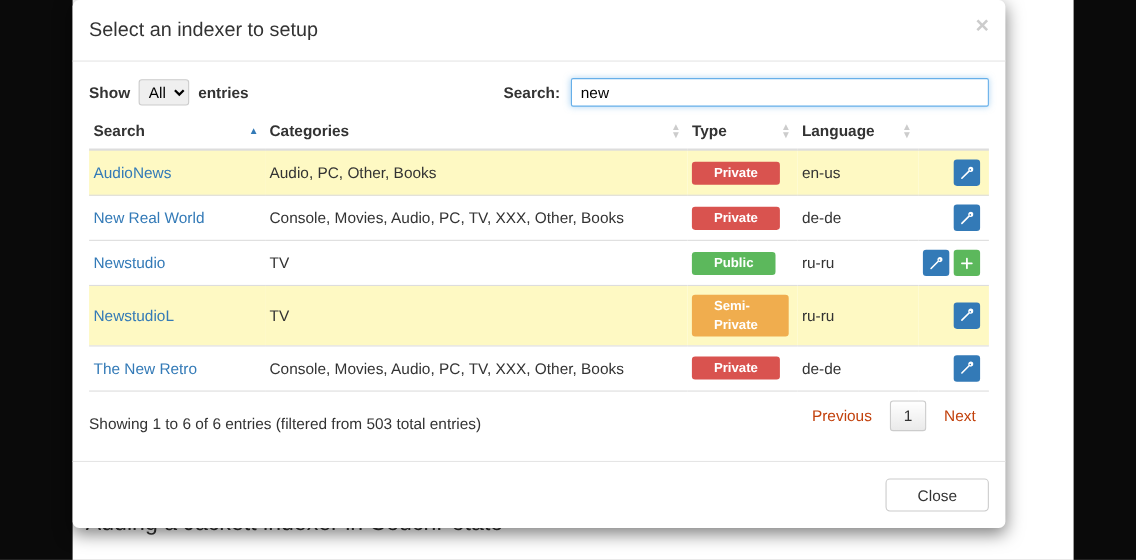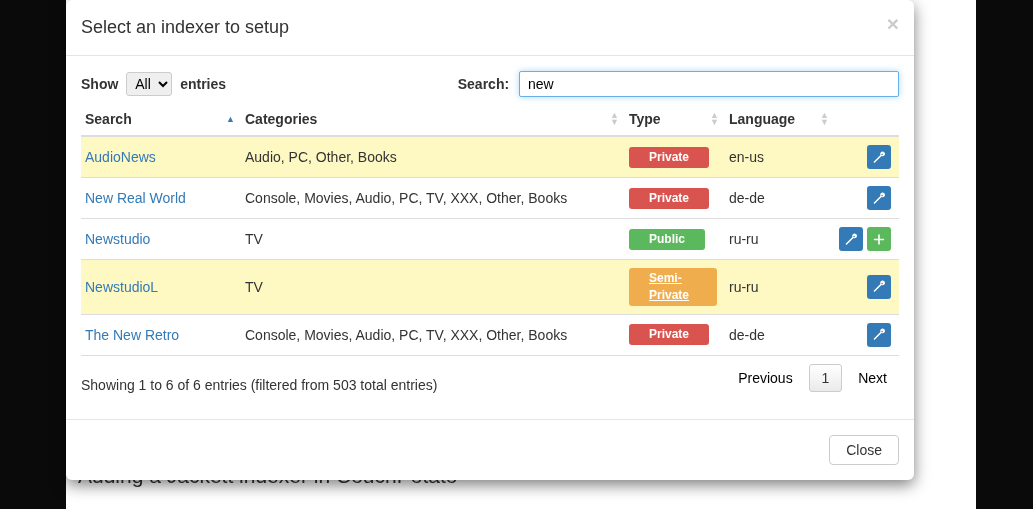--- a/index.html
+++ b/index.html
@@ -134,39 +134,39 @@
   }
   .btn-primary { background:#337ab7; }
   .btn-success { background:#5cb85c; }
   .btn-sm + .btn-sm { margin-left:4px; }
   .btn-sm svg { width:13px; height:13px; fill:#fff; }
   .dt-info { float:left; margin-top:13px; color:#333; font-size:14px; }
   .dt-paginate { float:right; font-size:14px; }
   .dt-paginate .pg {
     display:inline-block;
     padding:5px 12px;
-    color:#000000;
+    color:#c2410c;
     cursor:pointer;
   }
   .dt-paginate .pg.current {
     border:1px solid #ccc;
     border-radius:3px;
     background:linear-gradient(#fff,#eaeaea);
     color:#333;
   }
   .modal-footer {
     clear:both;
     padding:15px;
     text-align:right;
     border-top:1px solid #e5e5e5;
     margin-top:20px;
   }
   .btn-default {
     display:inline-block;
-    padding:6px 16px;
+    padding:6px 28px;
     font-size:14px;
     border:1px solid #ccc;
     border-radius:4px;
     background:#fff;
     color:#333;
     cursor:pointer;
   }
   .actions-cell { white-space:nowrap; text-align:right; width:60px; }
   .lang-col { width:110px; }
   .type-col { width:100px; }
@@ -261,21 +261,21 @@
                 </svg>
               </button><button class="btn-sm btn-success">
                 <svg viewBox="0 0 448 512">
                   <path d="M432 256c0 17-14 32-32 32H256v144c0 17-14 32-32 32s-32-15-32-32V288H48c-17 0-32-15-32-32s15-32 32-32h144V80c0-17 15-32 32-32s32 15 32 32v144h144c18 0 32 15 32 32z"></path>
                 </svg>
               </button></td>
           </tr>
           <tr class="odd">
             <td><a class="idx-link" href="#">NewstudioL</a></td>
             <td>TV</td>
-            <td><span class="badge" style="background: rgb(240, 173, 78); text-decoration: underline;">Semi-Private</span></td>
+            <td><span class="badge" style="background: rgb(240, 173, 78);">Semi-Private</span></td>
             <td>ru-ru</td>
             <td class="actions-cell"><button class="btn-sm btn-primary">
                 <svg viewBox="0 0 512 512">
                   <path d="M481 31c-40-40-104-40-144 0-32 32-38 80-19 118L38 429c-12 12-12 33 0 45 12 12 33 12 45 0l280-280c38 19 86 13 118-19 40-40 40-104 0-144zM388 156c-17 0-32-15-32-32s15-32 32-32 32 15 32 32-15 32-32 32z"></path>
                 </svg>
               </button></td>
           </tr>
           <tr class="">
             <td><a class="idx-link" href="#">The New Retro</a></td>
             <td>Console, Movies, Audio, PC, TV, XXX, Other, Books</td>

